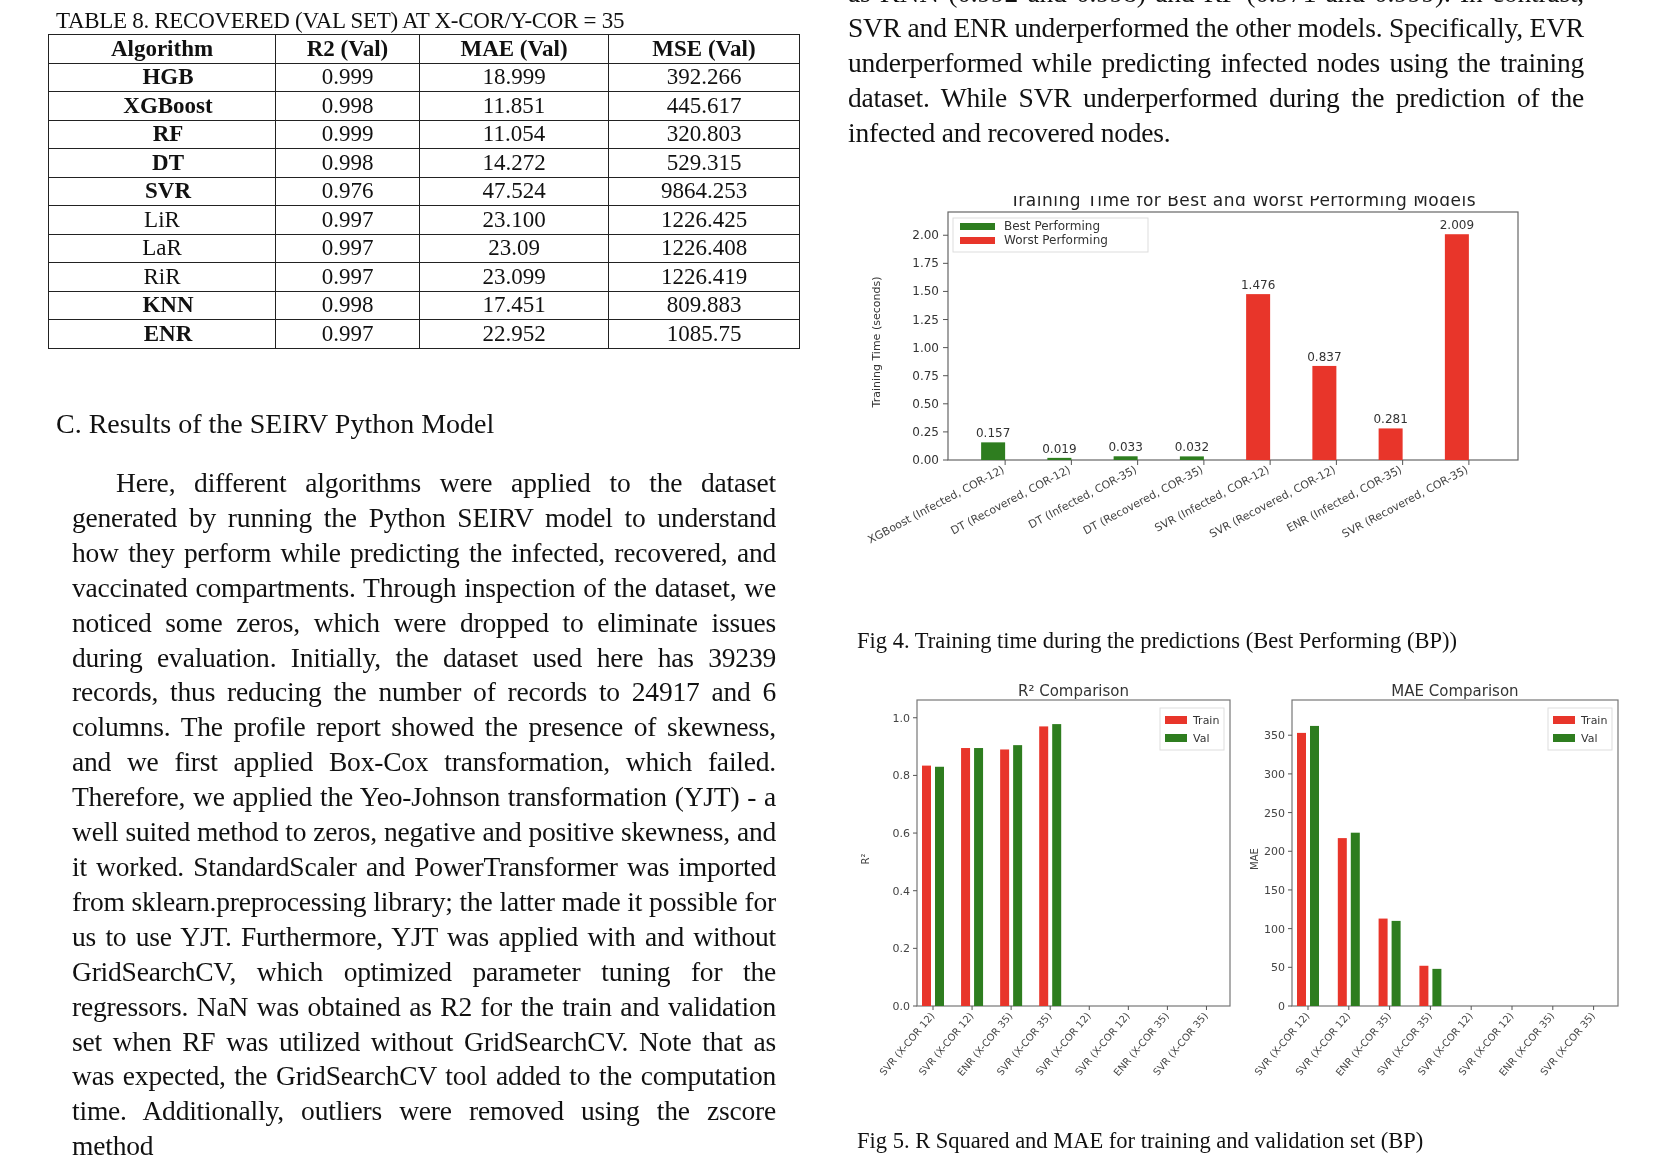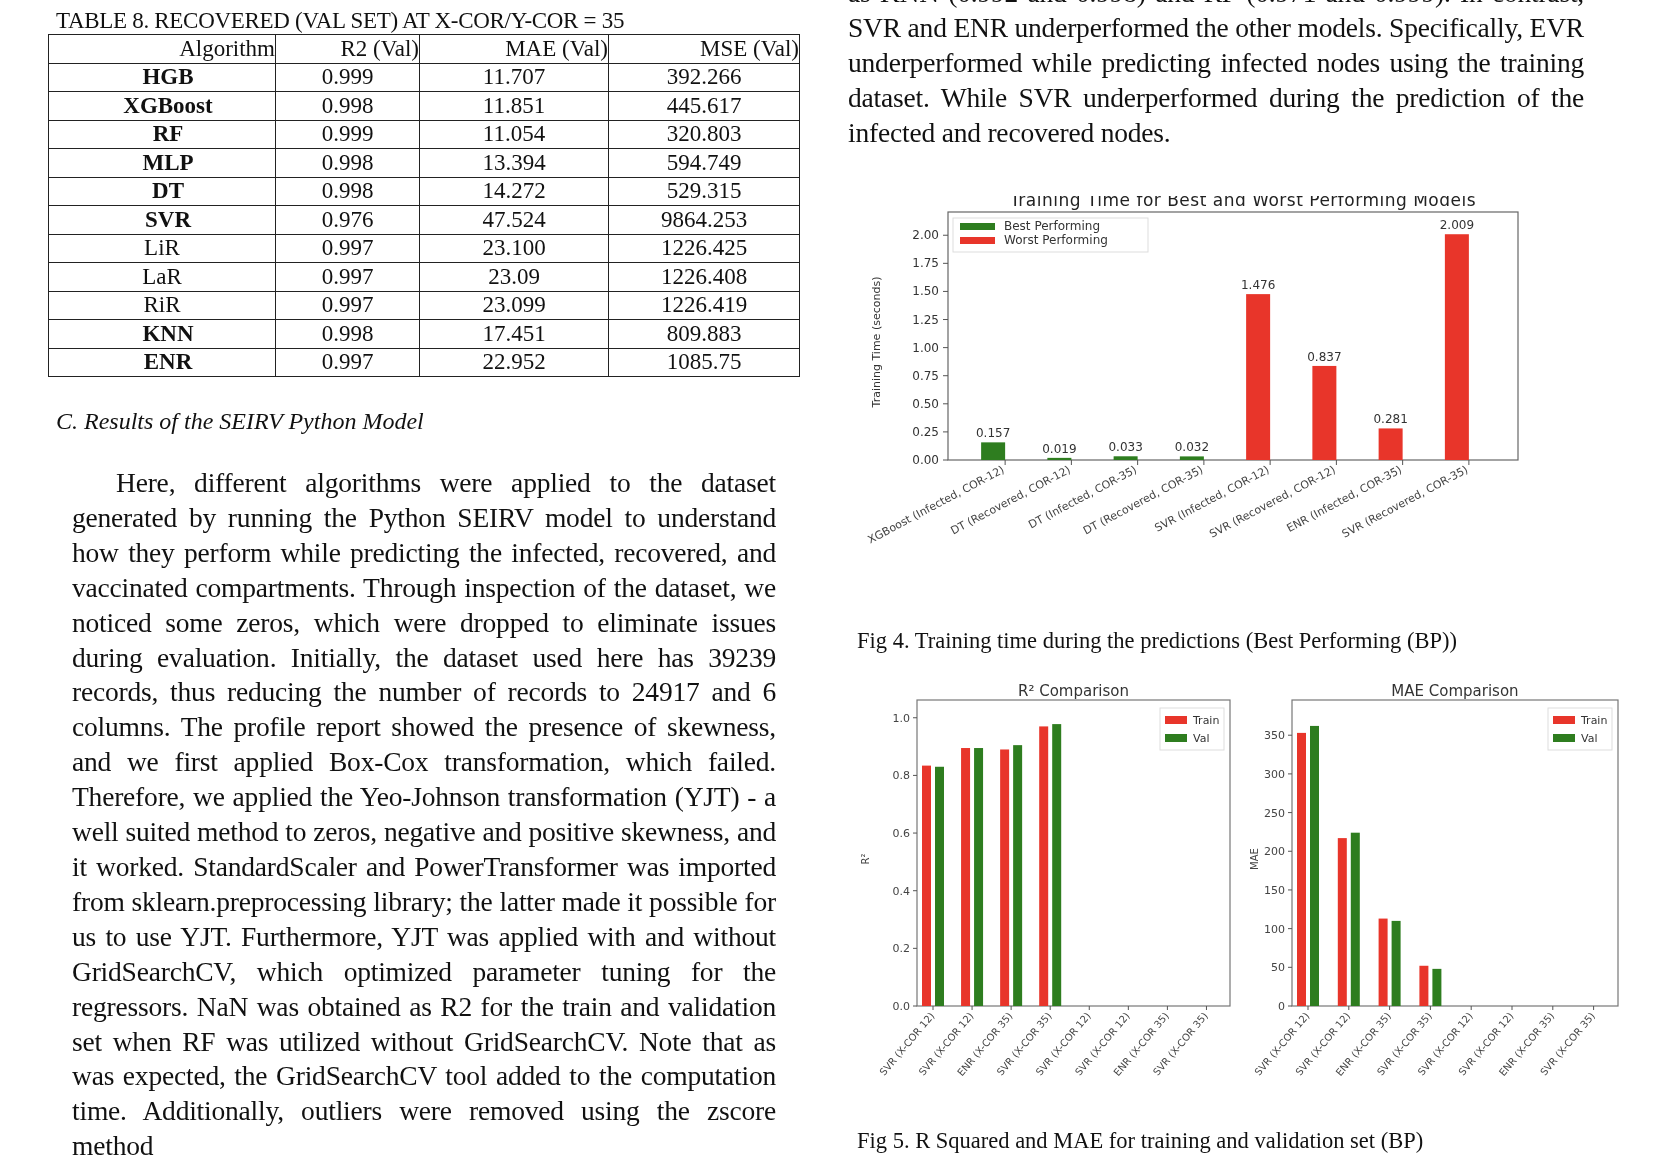--- a/index.html
+++ b/index.html
@@ -3,23 +3,23 @@
 <meta charset="utf-8">
 <style>
   html, body { margin: 0; padding: 0; background: #ffffff; }
   body { width: 1672px; height: 1174px; position: relative; overflow: hidden;
          font-family: "Liberation Serif", "DejaVu Serif", serif; color: #111; }
   .col-left { position: absolute; left: 48px; top: 0; width: 752px; }
   .col-right { position: absolute; left: 848px; top: 0; width: 820px; }
   .table-caption { position: absolute; left: 8px; top: 8px; font-size: 23px; letter-spacing: -0.3px; white-space: nowrap; }
   table.results { position: absolute; left: 0; top: 34px; width: 752px; border-collapse: collapse; font-size: 23px; }
   table.results th, table.results td { border: 1.5px solid #222; text-align: center; padding: 0; height: 27.5px; line-height: 26px; }
-  table.results th { font-weight: normal; text-align: right; }
+  table.results th { font-weight: bold; }
   table.results td.alg.bold { font-weight: bold; padding-left: 12px; }
-  .section-heading { position: absolute; left: 8px; top: 408px; font-style: italic; font-size: 24px; white-space: nowrap; }
+  .section-heading { position: absolute; left: 8px; top: 408px; font-size: 28px; white-space: nowrap; }
   .body-text { position: absolute; left: 8px; top: 450px; width: 736px; font-size: 27.5px; line-height: 34.9px; text-align: justify; letter-spacing: -0.2px; }
   .body-text p { margin: 16px; text-indent: 44px; }
   .right-text { position: absolute; left: 0; top: -24px; width: 736px; font-size: 27.5px; line-height: 34.9px; text-align: justify; letter-spacing: -0.2px; }
   .fig-caption { position: absolute; left: 9px; font-size: 22.5px; white-space: nowrap; }
   svg text { font-family: "DejaVu Sans", sans-serif; }
   .chart-wrap { position: absolute; }
 </style>
 </head>
 <body>
 
@@ -31,40 +31,34 @@
         <th style="width:226px">Algorithm</th>
         <th style="width:143px">R2 (Val)</th>
         <th style="width:188px">MAE (Val)</th>
         <th>MSE (Val)</th>
       </tr>
     </thead>
     <tbody id="table-body">
         <tr>
           <td class="alg bold">HGB</td>
           <td>0.999</td>
-          <td>11.707</td>
+          <td>18.999</td>
           <td>392.266</td>
         </tr>
         <tr>
           <td class="alg bold">XGBoost</td>
           <td>0.998</td>
           <td>11.851</td>
           <td>445.617</td>
         </tr>
         <tr>
           <td class="alg bold">RF</td>
           <td>0.999</td>
           <td>11.054</td>
           <td>320.803</td>
-        </tr>
-        <tr>
-          <td class="alg bold">MLP</td>
-          <td>0.998</td>
-          <td>13.394</td>
-          <td>594.749</td>
         </tr>
         <tr>
           <td class="alg bold">DT</td>
           <td>0.998</td>
           <td>14.272</td>
           <td>529.315</td>
         </tr>
         <tr>
           <td class="alg bold">SVR</td>
           <td>0.976</td>

